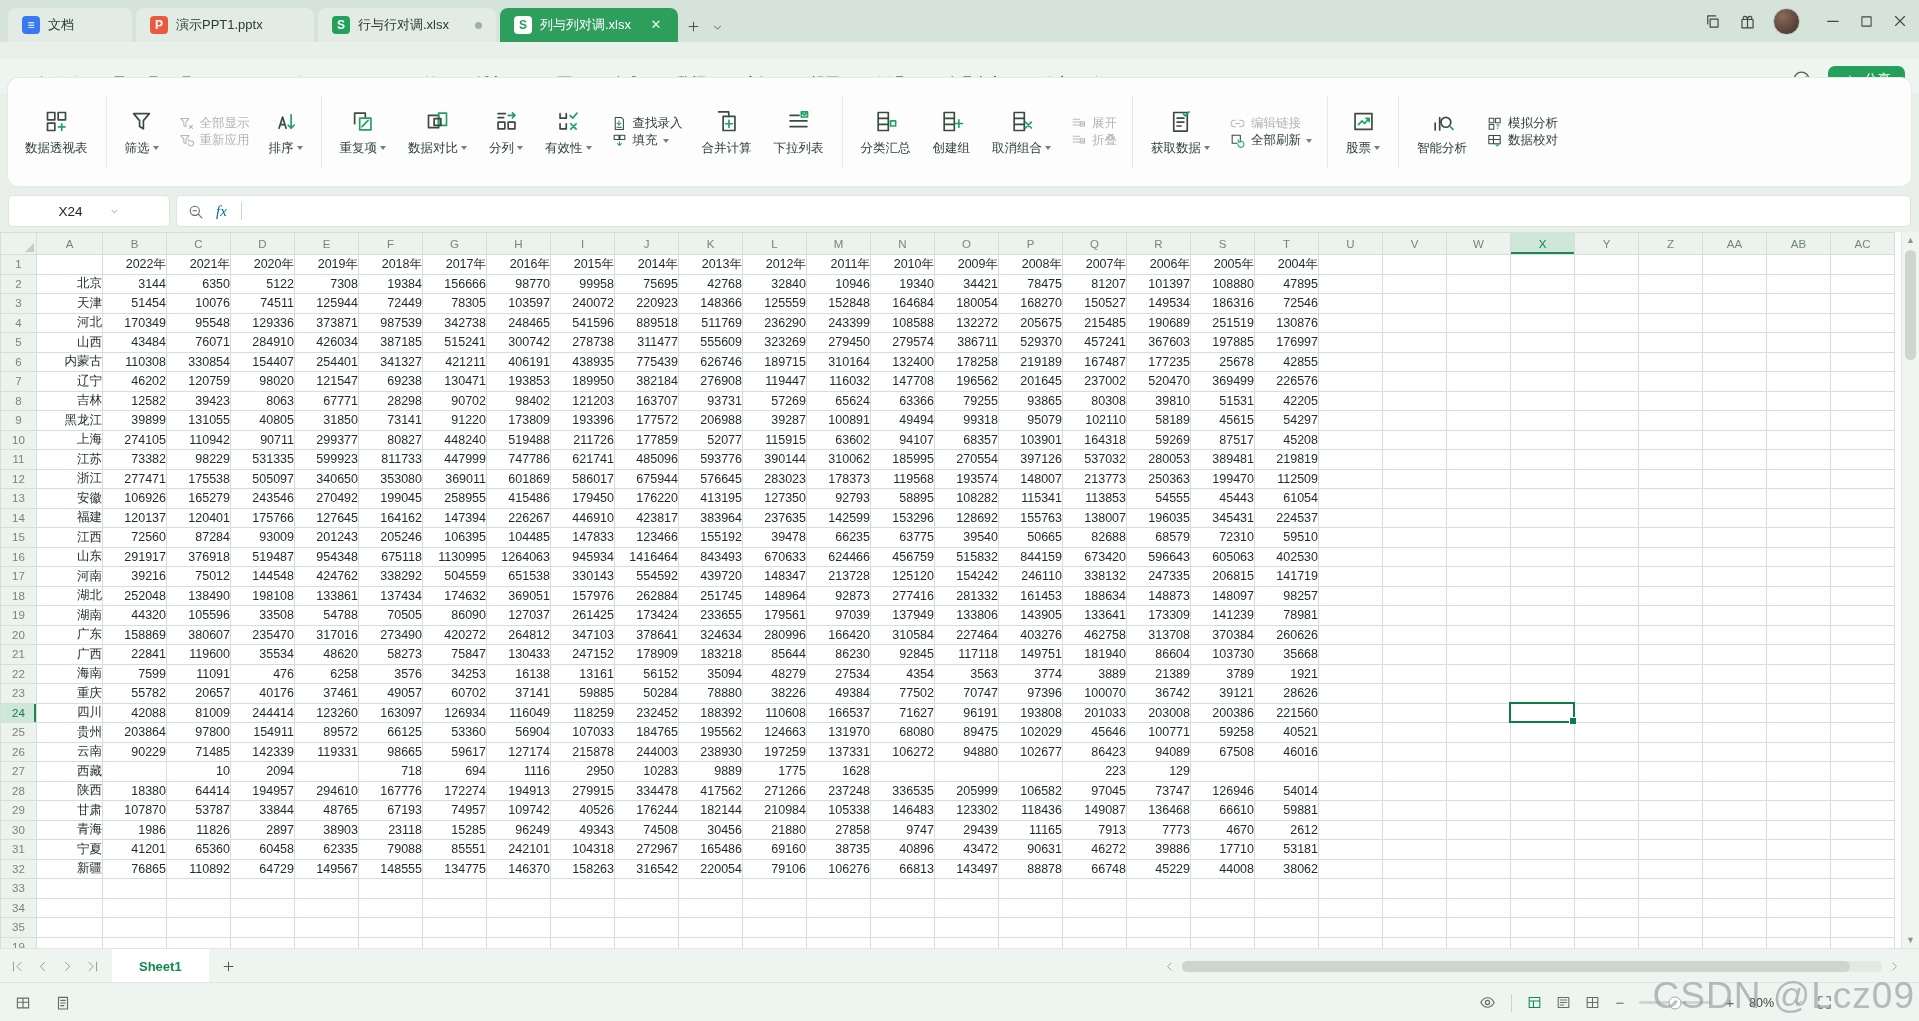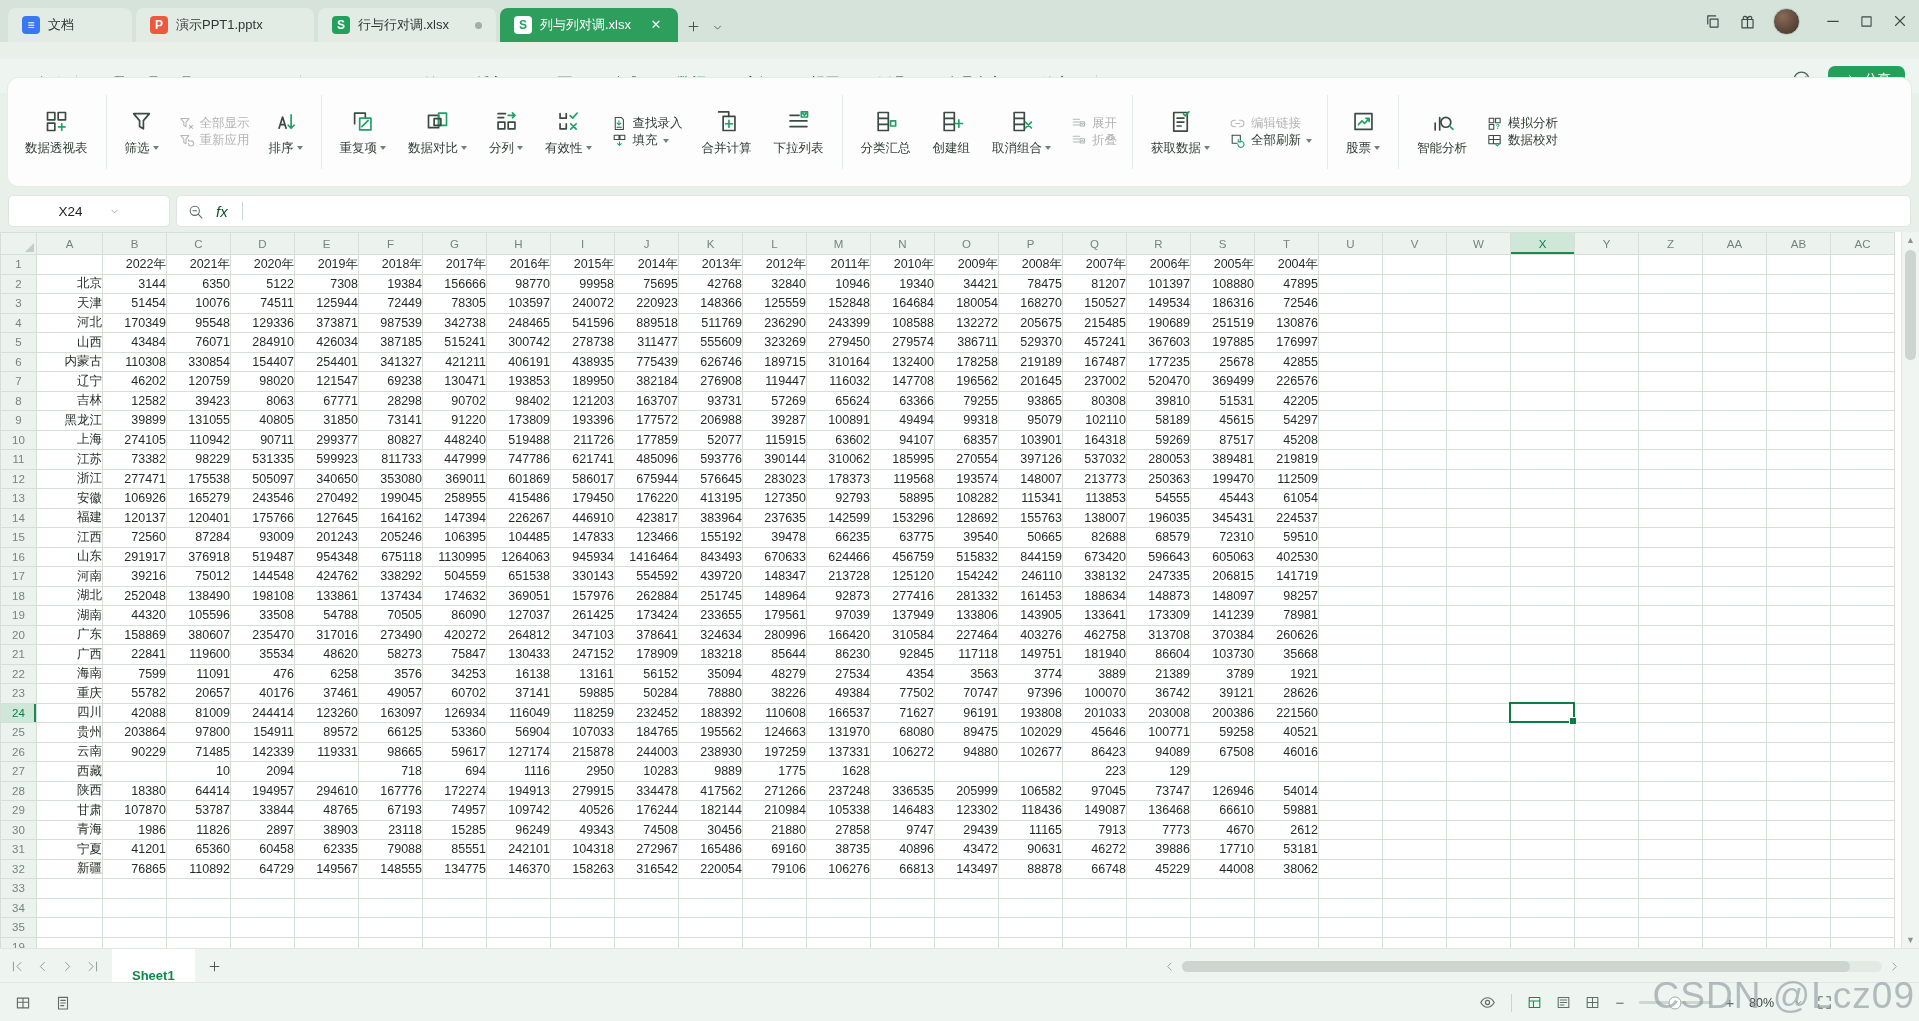--- a/index.html
+++ b/index.html
@@ -56,21 +56,21 @@
   .rib-stack{display:flex;flex-direction:column;justify-content:center;padding:0 8px;flex:none}
   .rib-small{display:flex;align-items:center;gap:5px;font-size:12.5px;color:#2f3d36;white-space:nowrap}
   .rib-small .sicon{width:17px;height:17px;color:#3b4a42}
   .disabled{opacity:.38;filter:grayscale(.8)}
   
   #formulabar{position:absolute;left:0;top:190px;width:100%;height:42px;background:#e9f0ea;display:flex;align-items:center}
   #namebox{width:160px;height:30px;margin-left:8px;background:#fff;border:1px solid #dde5de;border-radius:5px;
            display:flex;align-items:center;justify-content:center;gap:26px;font-size:13.5px;color:#222}
   #fxbar{flex:1;height:30px;margin:0 8px 0 6px;background:#fff;border:1px solid #dde5de;border-radius:5px;
          display:flex;align-items:center;gap:12px;padding:0 10px;color:#5a6962}
-  #fx-label{font-family:Liberation Sans, sans-serif;font-style:italic;font-size:15px;color:#14532d}
+  #fx-label{font-family:Liberation Serif, serif;font-style:italic;font-size:15px;color:#0369a1}
   #formula-input{flex:1;font-size:13px;color:#222}
   
   #gridwrap{position:absolute;left:0;top:232px;width:1902px;height:716px;background:#fff;overflow:hidden}
   table#grid-table{border-collapse:collapse;table-layout:fixed}
   #grid-table th,#grid-table td{border:1px solid #d5dfd7;overflow:hidden;white-space:nowrap;padding:0;height:19.5px;box-sizing:border-box}
   #grid-table .hd{background:#ecf2ed;color:#76847c;font-weight:normal;font-size:11.5px}
   #grid-table .hd.sel{background:#cfe7d9;color:#0e7c45}
   #grid-table .ch{height:22px}
   #grid-table .ch.sel{box-shadow:inset 0 -2px 0 #18满?}
   #grid-table .ch.sel{box-shadow:inset 0 -2px 0 #1a8a50}
@@ -85,21 +85,21 @@
   
   #vscroll{position:absolute;right:0;top:232px;width:17px;height:716px;background:#f0f5f1;border-left:1px solid #e2e9e3;
            display:flex;flex-direction:column;align-items:center}
   #vscroll .arr{color:#8b968f;font-size:9px;line-height:16px;height:16px}
   #vthumb{width:11px;height:110px;border-radius:6px;background:#ccd6cf;margin-top:2px}
   
   #sheetbar{position:absolute;left:0;top:948px;width:100%;height:34px;background:#eef4ef;border-top:1px solid #dfe7e0;
             display:flex;align-items:center}
   #sheet-nav{display:flex;align-items:center;gap:10px;margin-left:10px;color:#8b968f}
   #sheet-nav .icon{width:15px;height:15px}
-  #sheet-tab{height:34px;display:flex;align-items:flex-end;padding:0 20px;background:#fff;color:#0f8a4d;
+  #sheet-tab{height:34px;display:flex;align-items:center;padding:0 27px;background:#fff;color:#0f8a4d;
              font-weight:bold;font-size:13px;margin-left:12px}
   #add-sheet{margin-left:12px;color:#45544c}
   #hscroll{position:absolute;right:18px;display:flex;align-items:center;gap:6px;color:#8b968f}
   #htrack{width:700px;height:11px;border-radius:6px;background:#e3eae4}
   #hthumb{width:668px;height:11px;border-radius:6px;background:#ccd6cf}
   
   #statusbar{position:absolute;left:0;top:982px;width:100%;height:39px;background:#eef4ef;border-top:1px solid #dfe7e0;
              display:flex;align-items:center}
   #status-left{display:flex;align-items:center;gap:22px;margin-left:14px;color:#5f6e66}
   #status-right{position:absolute;right:86px;display:flex;align-items:center;gap:12px;color:#5f6e66}

